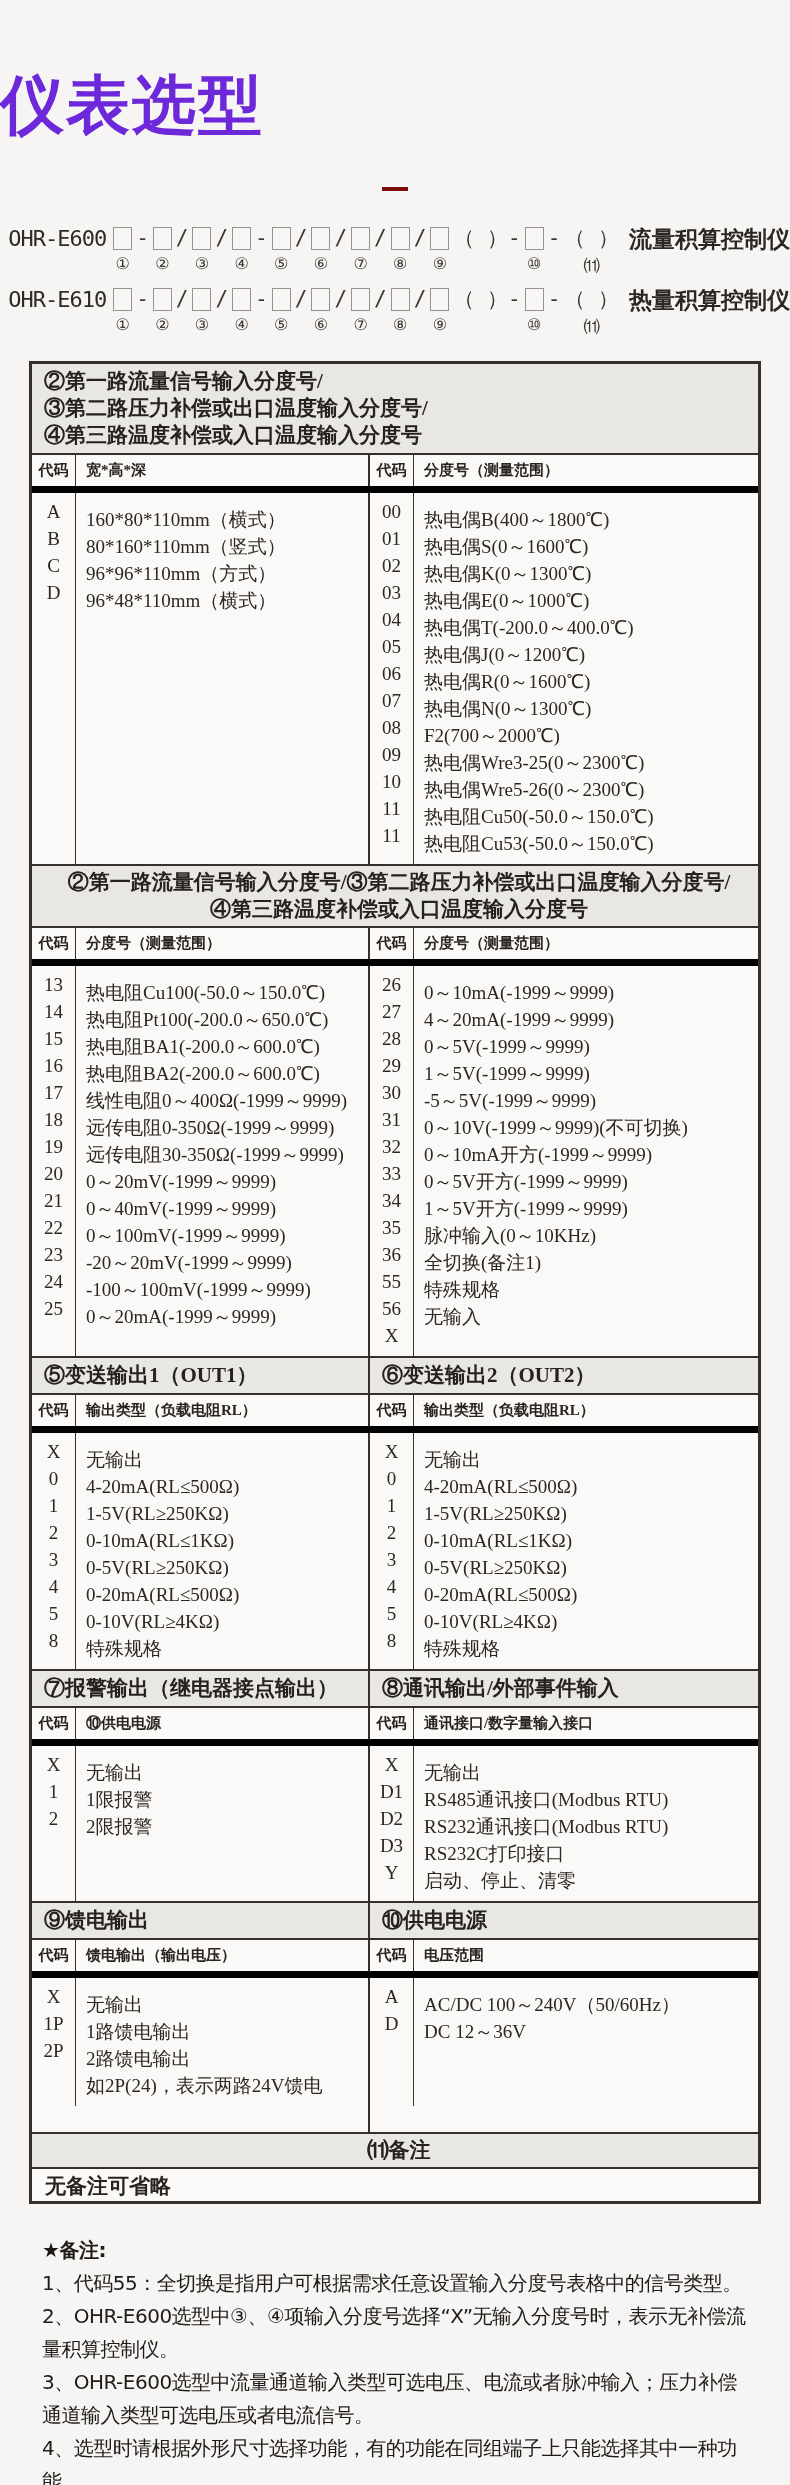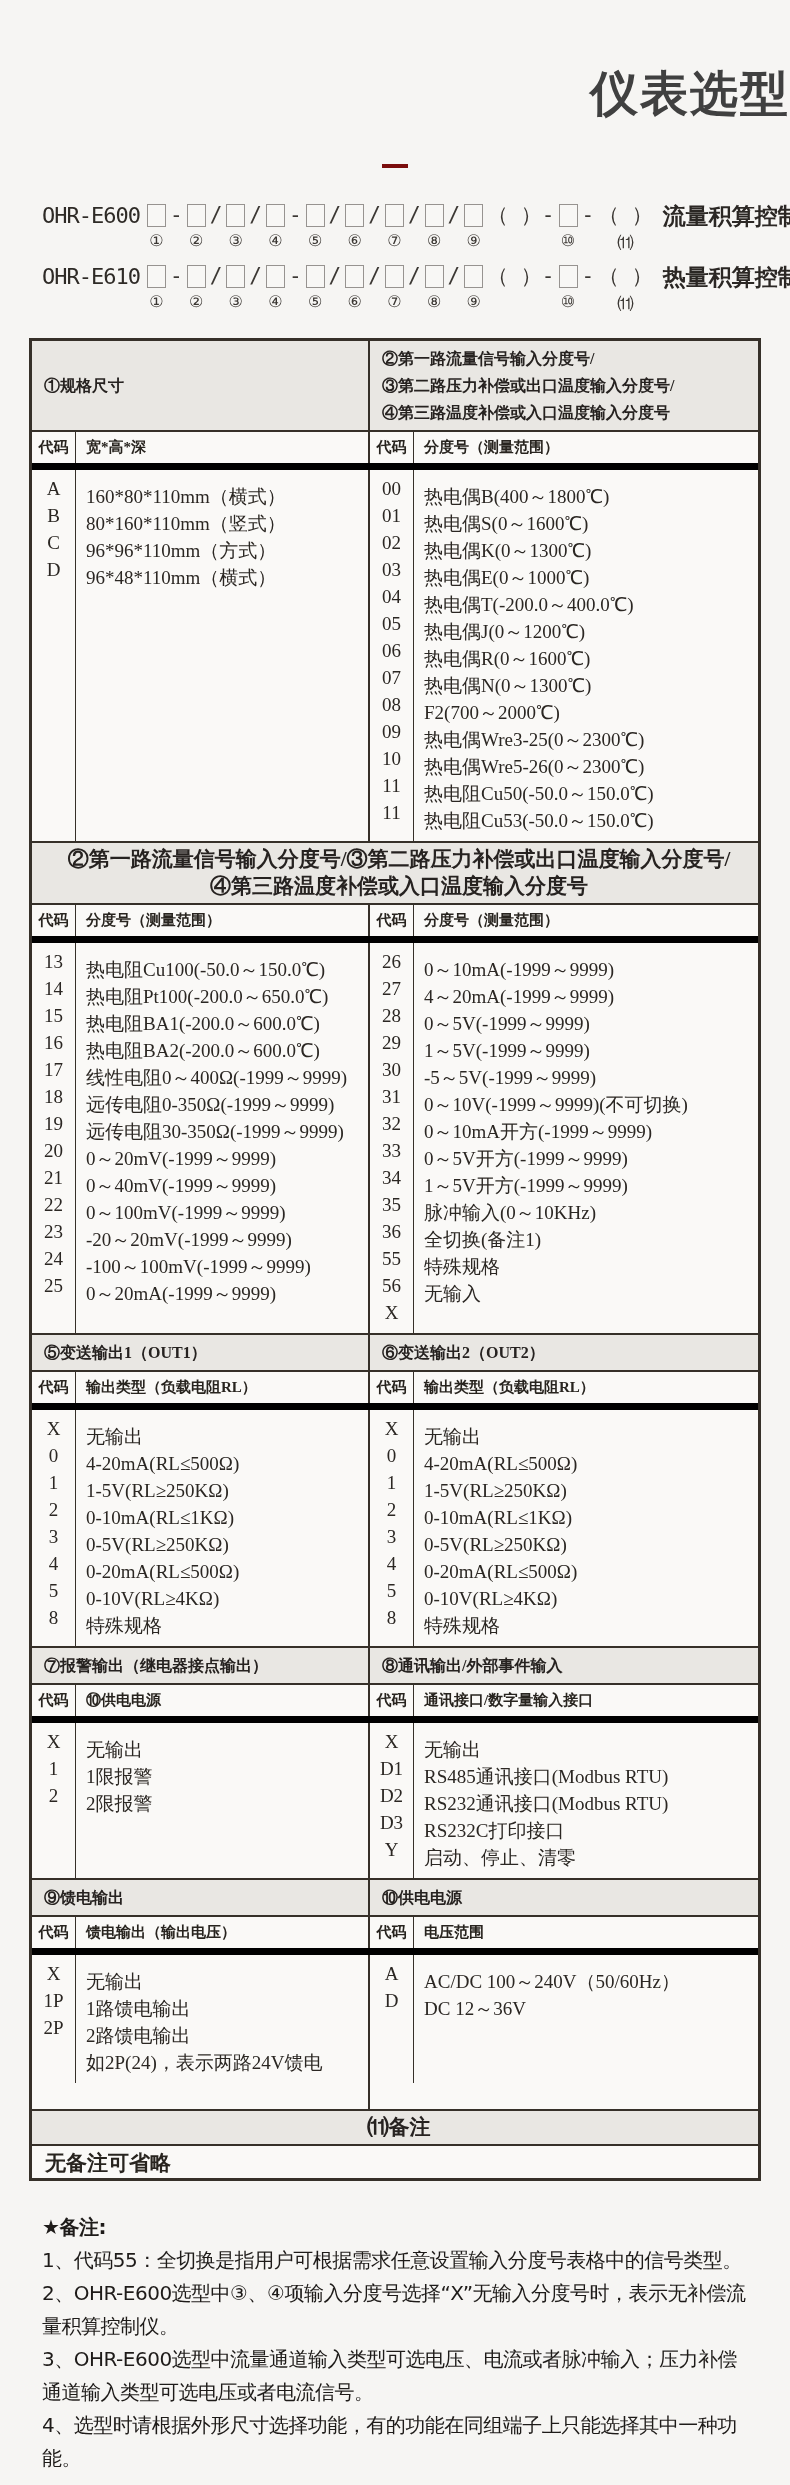--- a/index.html
+++ b/index.html
@@ -5,32 +5,32 @@
   html,body { margin:0; padding:0; }
   body {
     width:790px; min-height:2485px;
     background:#f6f5f3;
     font-family:"DejaVu Sans", sans-serif;
     color:#28241f;
     -webkit-font-smoothing:antialiased;
   }
   
   .page-title {
-    text-align:right;
-    font-size:48px; font-weight:900; letter-spacing:2px;
-    color:#404040;
+    text-align:left;
+    font-size:64px; font-weight:900; letter-spacing:2px;
+    color:#6d28d9;
     padding-top:62px;
   }
   .title-divider {
     width:26px; height:4px; background:#7b0d0d;
     margin:38px auto 0;
   }
   
   .models { margin:34px 0 0 42px; }
-  .model-line { display:flex; align-items:flex-start; margin-bottom:10px; }
+  .model-line { display:flex; align-items:flex-start; margin-bottom:10px;justify-content:flex-end; }
   .model-prefix {
     font-family:"DejaVu Sans Mono", monospace;
     font-size:22px; line-height:27px; letter-spacing:-1px;
     color:#2e2a26; margin-right:5px; white-space:nowrap;
   }
   .segs { display:flex; }
   .seg { display:flex; flex-direction:column; align-items:center; margin:0 2px; }
   .seg-top {
     font-size:21px; line-height:27px; height:27px;
     color:#3b3733; white-space:pre;
@@ -55,21 +55,21 @@
     border:3px solid #363029; background:#faf9f7;
     font-family:"Liberation Serif", serif;
   }
   .sec { border-top:2.5px solid #363029; }
   .sec:first-child { border-top:none; }
   .trow { display:flex; }
   .half-l { width:338px; border-right:2px solid #363029; box-sizing:border-box; }
   .half-r { flex:1; }
   .title-row { background:#e9e7e3; border-bottom:2px solid #363029; }
   .title-cell {
-    font-weight:bold; font-size:16px; line-height:27px;
+    font-weight:bold; font-size:21px; line-height:27px;
     padding:4px 4px 4px 12px; color:#262220;
   }
   .vcenter { display:flex; align-items:center; }
   .full-title {
     width:100%; font-weight:bold; font-size:21px; line-height:27px;
     padding:3px 4px 3px 12px; color:#262220; background:#e9e7e3;text-align:center;
   }
   .chead { border-bottom:7px solid #000000; font-weight:bold; font-size:15px; }
   .hflex { display:flex; }
   .ccode {
@@ -288,21 +288,20 @@
       </span>
     <span class="model-label">热量积算控制仪</span>
   </div>
 
 </div>
 
 <div class="otable">
 
   <div class="sec">
     <div class="trow title-row">
-      <div class="half-l title-cell vcenter">①规格尺寸</div>
       <div class="half-r title-cell">
           <div>②第一路流量信号输入分度号/</div>
           <div>③第二路压力补偿或出口温度输入分度号/</div>
           <div>④第三路温度补偿或入口温度输入分度号</div>
         </div>
     </div>
     <div class="trow chead">
       <div class="half-l hflex">
         <div class="ccode">代码</div>
         <div class="cdesc">宽*高*深</div>

